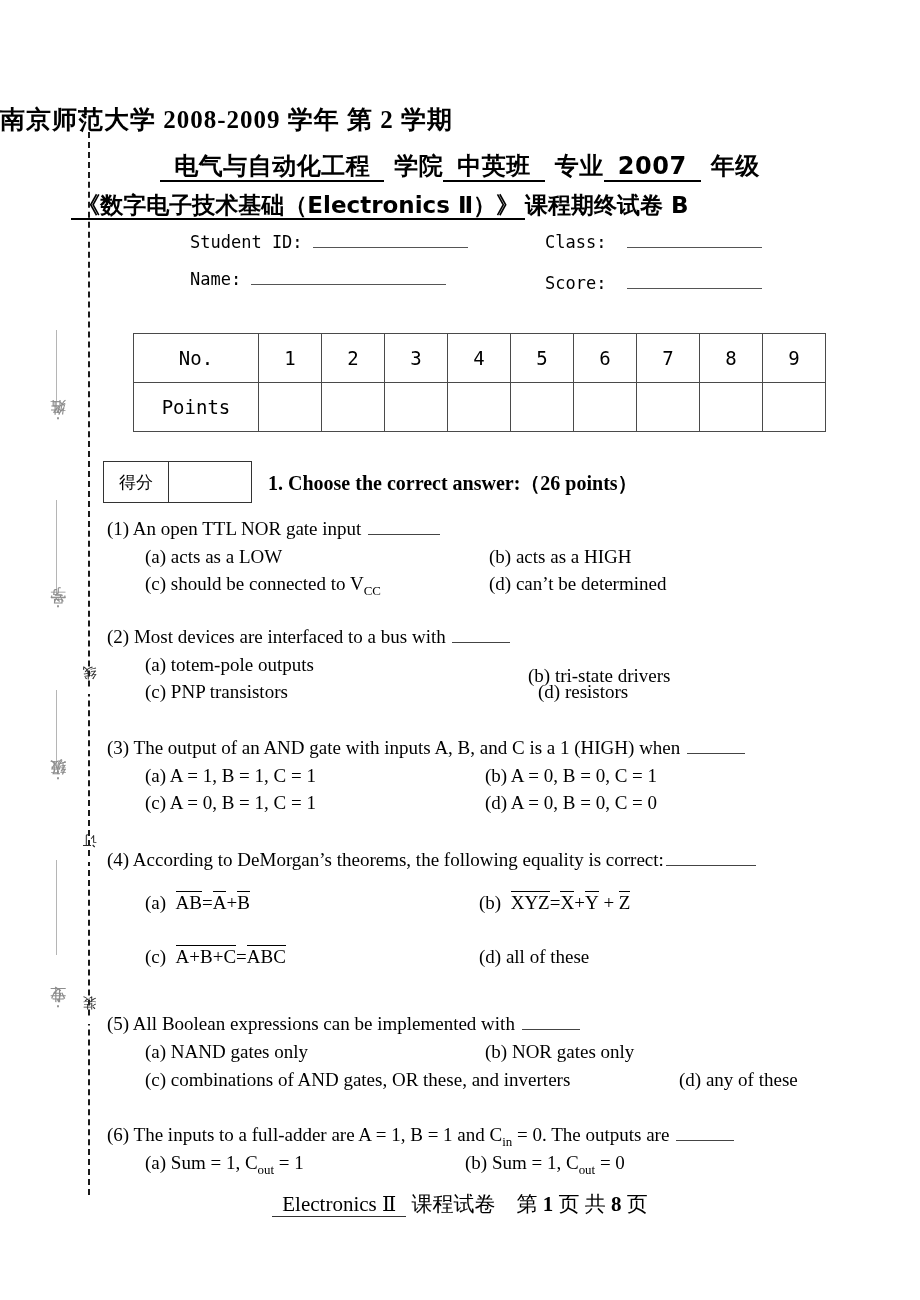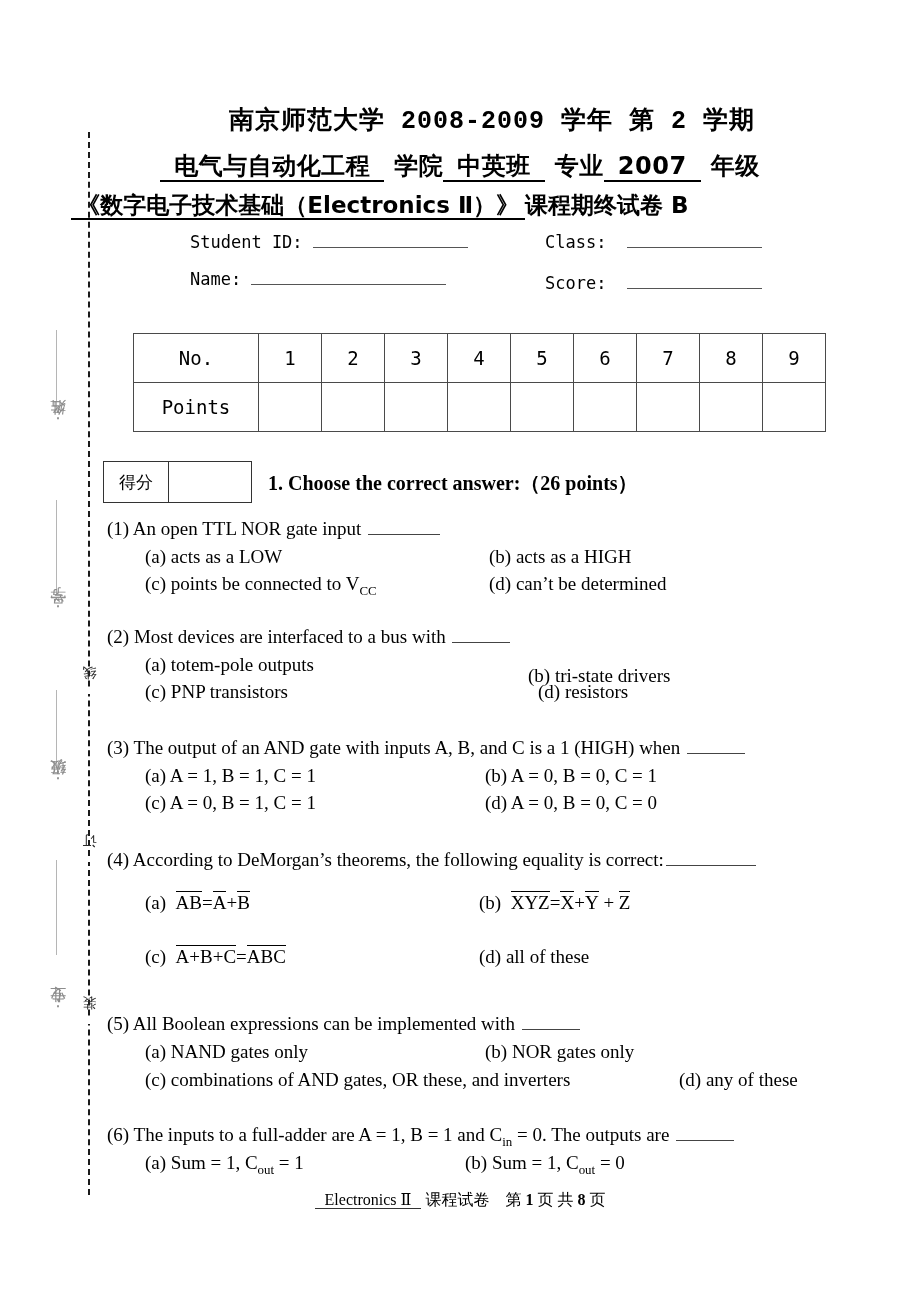--- a/index.html
+++ b/index.html
@@ -54,22 +54,22 @@
     padding: 3px 0;
     writing-mode: vertical-rl;
     text-orientation: upright;
     transform: rotate(180deg);
   }
 
   
   .hdr-line1 {
     position: absolute;
     left: 0; top: 103px; width: 755px;
-    text-align: right;
-    font-family: Liberation Mono, monospace;
+    text-align: left;
+    font-family: Liberation Serif, serif;
     font-weight: bold;
     font-size: 25px;
     letter-spacing: 1px;
   }
   .hdr-line2 {
     position: absolute;
     left: 0; top: 150px; width: 920px;
     text-align: center;
     font-family: "DejaVu Sans", "Liberation Sans", sans-serif;
     font-weight: bold;
@@ -179,21 +179,21 @@
   .ovl { border-top: 1.6px solid #000; padding-top: 1px; display: inline-block; line-height: 1.1; }
 
   
   .footer {
     position: absolute;
     left: 0;
     top: 1190px;
     width: 920px;
     text-align: center;
     font-family: "Liberation Serif", "DejaVu Serif", serif;
-    font-size: 16px;
+    font-size: 21px;
   }
   .footer .fu { border-bottom: 1.5px solid #333; padding: 0 10px; }
   .footer b { font-weight: bold; }
 </style>
 </head>
 <body>
 
 <div id="page">
 
   <div class="seal-dash"></div>
@@ -283,21 +283,21 @@
   <div class="q" style="left:145px; top:544px;">
     <span>(a)</span>
     <span>acts as a LOW</span>
   </div>
   <div class="q" style="left:489px; top:544px;">
     <span>(b)</span>
     <span>acts as a HIGH</span>
   </div>
   <div class="q" style="left:145px; top:571px;">
     <span>(c)</span>
-    <span>points be connected to V</span><sub>CC</sub>
+    <span>should be connected to V</span><sub>CC</sub>
   </div>
   <div class="q" style="left:489px; top:571px;">
     <span>(d)</span>
     <span>can’t be determined</span>
   </div>
 
   <div class="q" style="left:107px; top:624px;">
     <span>(2)</span>
     <span>Most devices are interfaced to a bus with</span>
     <span class="blank-s"></span>

